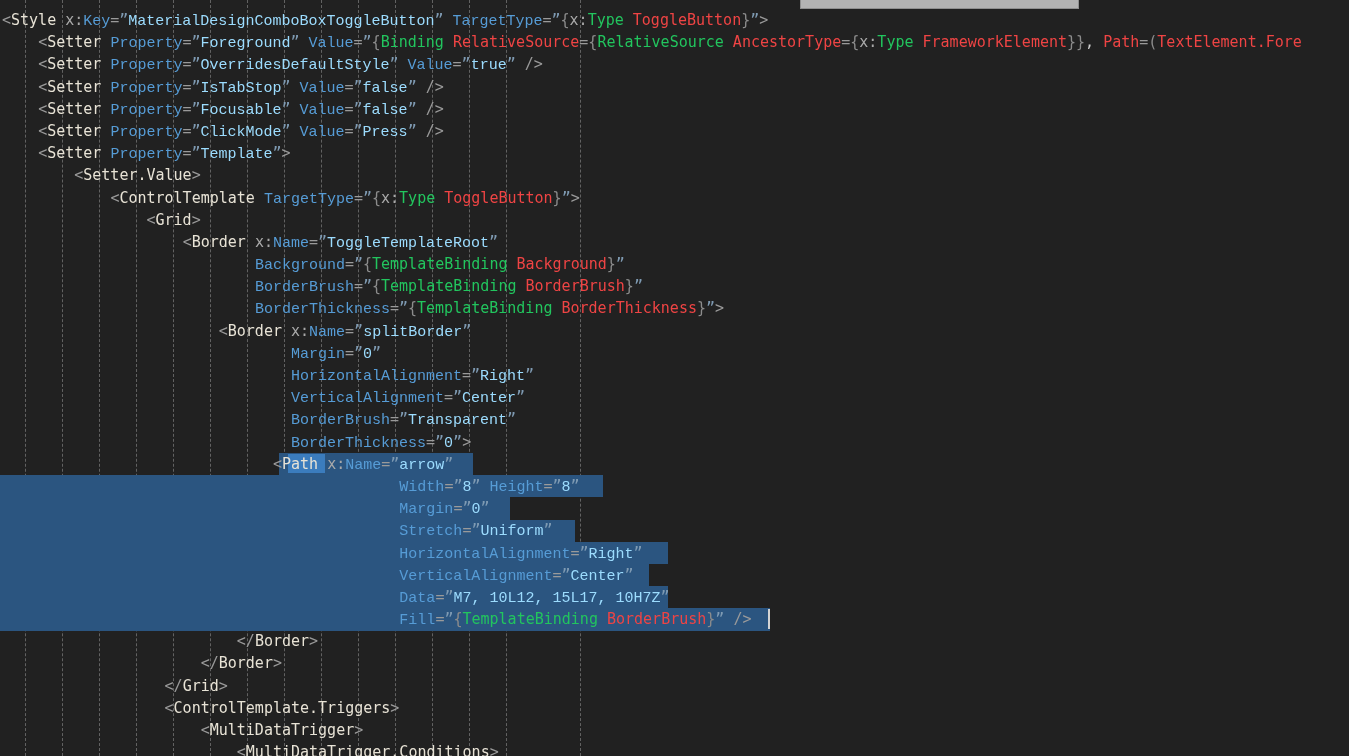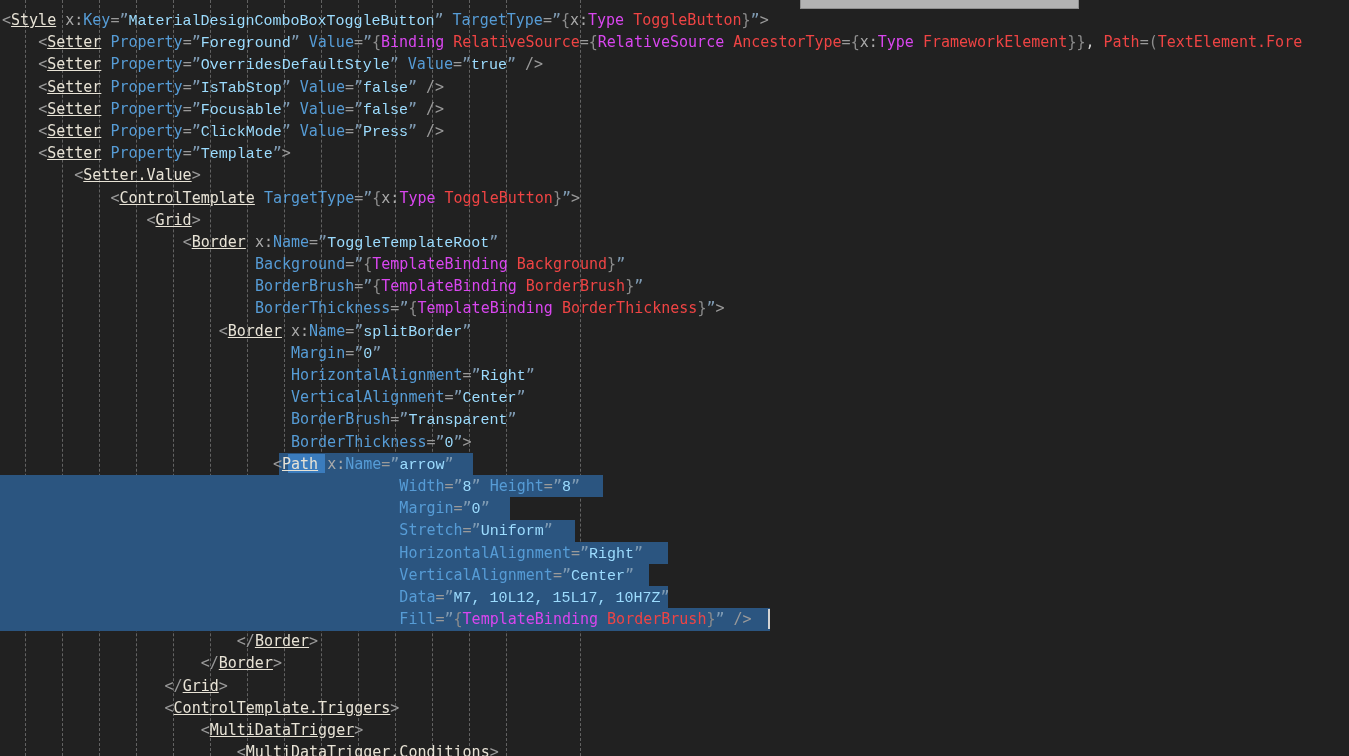--- a/index.html
+++ b/index.html
@@ -67,27 +67,27 @@
     pointer-events: auto;
   }
   .code-line {
     height: 22.2px;
     white-space: pre;
     padding-left: 2px;
   }
 
   
   .t-bracket   { color: #9a9a9a; }          
-  .t-tag       { color: #e8e3d6; text-decoration: underline; }          
+  .t-tag       { color: #e8e3d6; }          
   .t-ns        { color: #a9a9a9; }          
-  .t-attr      { color: #569cd6; }          
+  .t-attr      { color: #569cd6; font-family: Liberation Mono, monospace; }          
   .t-val       { color: #9cdcfe; font-family: Liberation Mono, monospace; }          
   .t-quote     { color: #7f9bb3; }          
   .t-brace     { color: #8c8c8c; }          
-  .t-mext      { color: #d946ef; }          
+  .t-mext      { color: #22c55e; }          
   .t-mprop     { color: #ef4444; }          
   .t-plain     { color: #cfcfcf; }
 
   
   #tooltip-popup {
     position: absolute;
     z-index: 5;
     background: #b3b3b3;
     border: 1px solid #8f8f8f;
     color: #3a3a3a;

